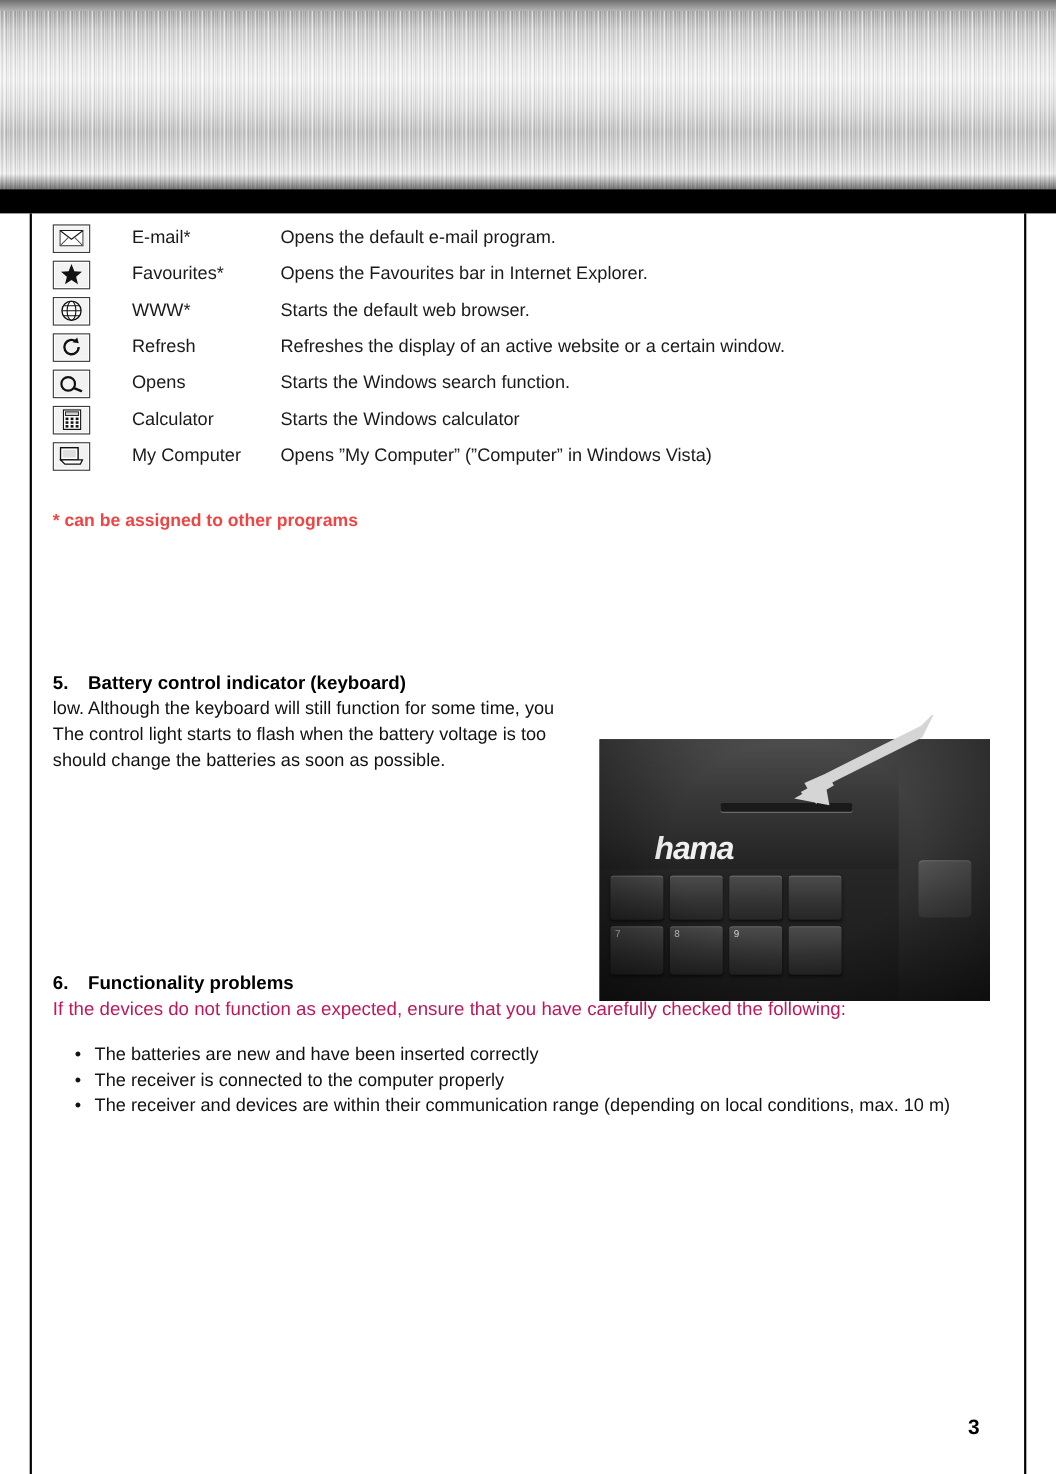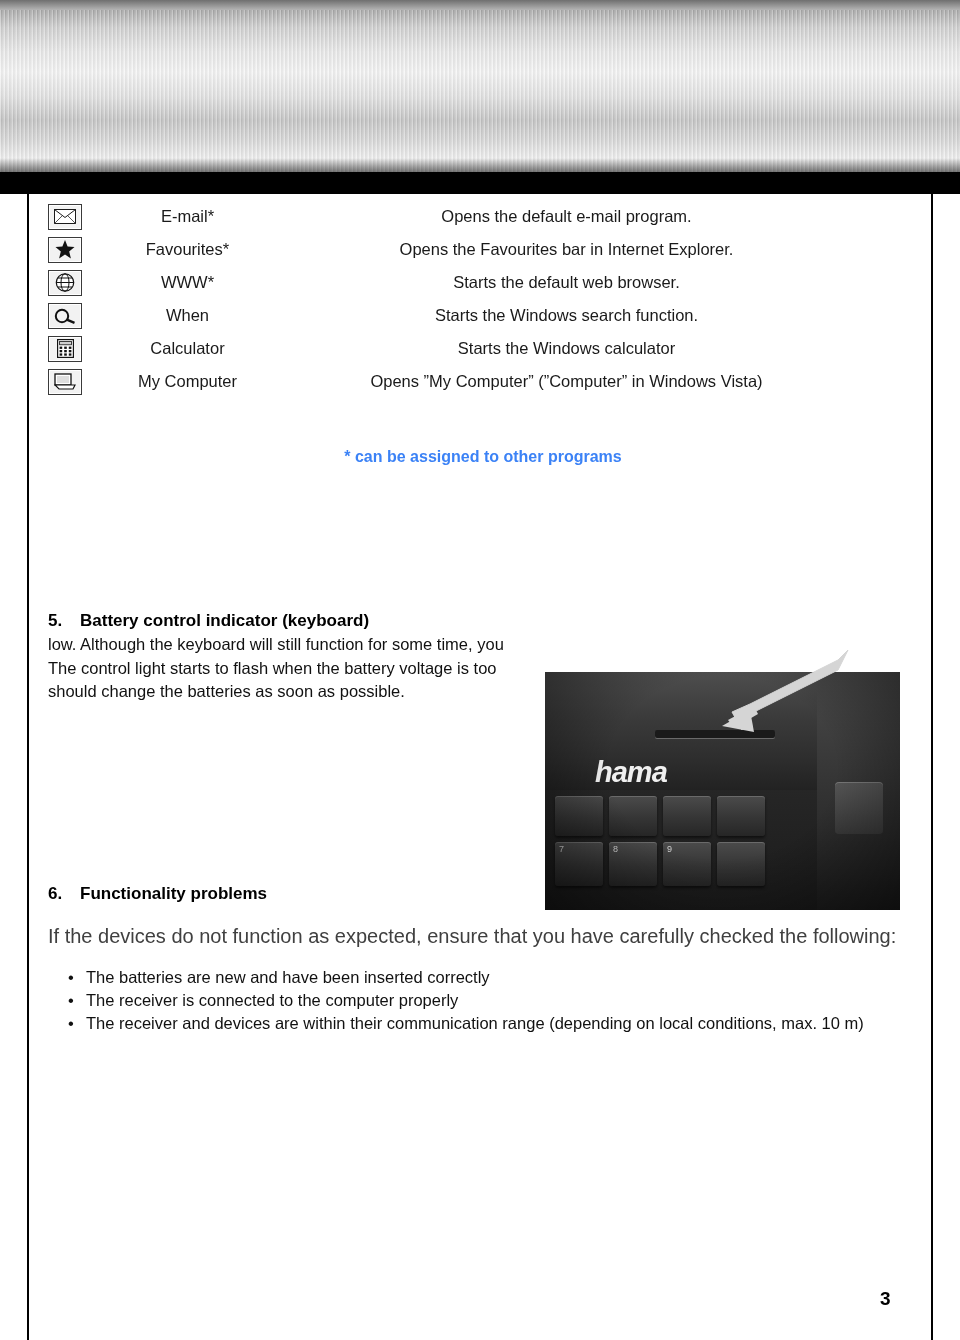--- a/index.html
+++ b/index.html
@@ -81,21 +81,20 @@
     left: 931px; top: 194px;
     width: 2px; height: 1146px;
     background: #000000;
   }
 
   
   .content {
     position: absolute;
     left: 48px; top: 200px;
     width: 870px;
-    text-align: center;
   }
 
   
   .feature-table {
     border-collapse: collapse;
     width: 830px;
   }
   .feature-table td {
     padding: 0;
     vertical-align: middle;
@@ -115,22 +114,22 @@
     display: flex;
     align-items: center;
     justify-content: center;
     box-shadow: 0 0 0 1px #ffffff inset;
   }
   .glyph-box svg { display: block; }
 
   .note-bold {
     font-weight: bold;
     font-size: 16px;
-    margin-top: 50px;
-    color: #3b82f6;
+    margin-top: 34px;
+    color: #ef4444;
   }
 
   
   .section5 {
     position: absolute;
     left: 48px;
     top: 611px;
     width: 870px;
   }
   .sec-head {
@@ -231,24 +230,24 @@
   }
 
   
   .section6 {
     position: absolute;
     left: 48px;
     top: 884px;
     width: 870px;
   }
   .sec6-intro {
-    font-size: 20px;
+    font-size: 17px;
     line-height: 24px;
-    margin-top: 20px;
-    color: #404040;
+    margin-top: 2px;
+    color: #be185d;
   }
   .bullets {
     margin: 18px 0 0 0;
     padding: 0;
     list-style: none;
     font-size: 16.5px;
     line-height: 23px;
     color: #111;
   }
   .bullets li {
@@ -320,27 +319,39 @@
               <path d="M1.3 9.5 H18.7 M2.6 5 H17.4 M2.6 14 H17.4" stroke="#111" stroke-width="1" fill="none"></path>
             </svg>
           </div>
         </td>
         <td class="col-name">WWW*</td>
         <td class="col-desc">Starts the default web browser.</td>
       </tr>
       <tr>
         <td class="col-icon">
           <div class="glyph-box">
+            <svg width="20" height="19" viewBox="0 0 20 19">
+              <path d="M16.5 9.5 A6.5 6.5 0 1 1 14 4.4" fill="none" stroke="#111" stroke-width="2.1"></path>
+              <polygon points="15.2,0.8 16.6,6.1 10.9,5.2" fill="#111"></polygon>
+            </svg>
+          </div>
+        </td>
+        <td class="col-name">Refresh</td>
+        <td class="col-desc">Refreshes the display of an active website or a certain window.</td>
+      </tr>
+      <tr>
+        <td class="col-icon">
+          <div class="glyph-box">
             <svg width="22" height="16" viewBox="0 0 22 16">
               <circle cx="8" cy="8" r="6.2" fill="none" stroke="#111" stroke-width="2"></circle>
               <line x1="12.8" y1="11.6" x2="20.5" y2="14.8" stroke="#111" stroke-width="2.4"></line>
             </svg>
           </div>
         </td>
-        <td class="col-name">When</td>
+        <td class="col-name">Opens</td>
         <td class="col-desc">Starts the Windows search function.</td>
       </tr>
       <tr>
         <td class="col-icon">
           <div class="glyph-box">
             <svg width="17" height="19" viewBox="0 0 17 19">
               <rect x="0.6" y="0.6" width="15.8" height="17.8" fill="#ffffff" stroke="#111" stroke-width="1.2"></rect>
               <rect x="2.6" y="2.4" width="11.8" height="3.4" fill="#cfcfcf" stroke="#111" stroke-width="0.8"></rect>
               <g fill="#111">
                 <rect x="2.6" y="7.6" width="2.6" height="2.3"></rect>

